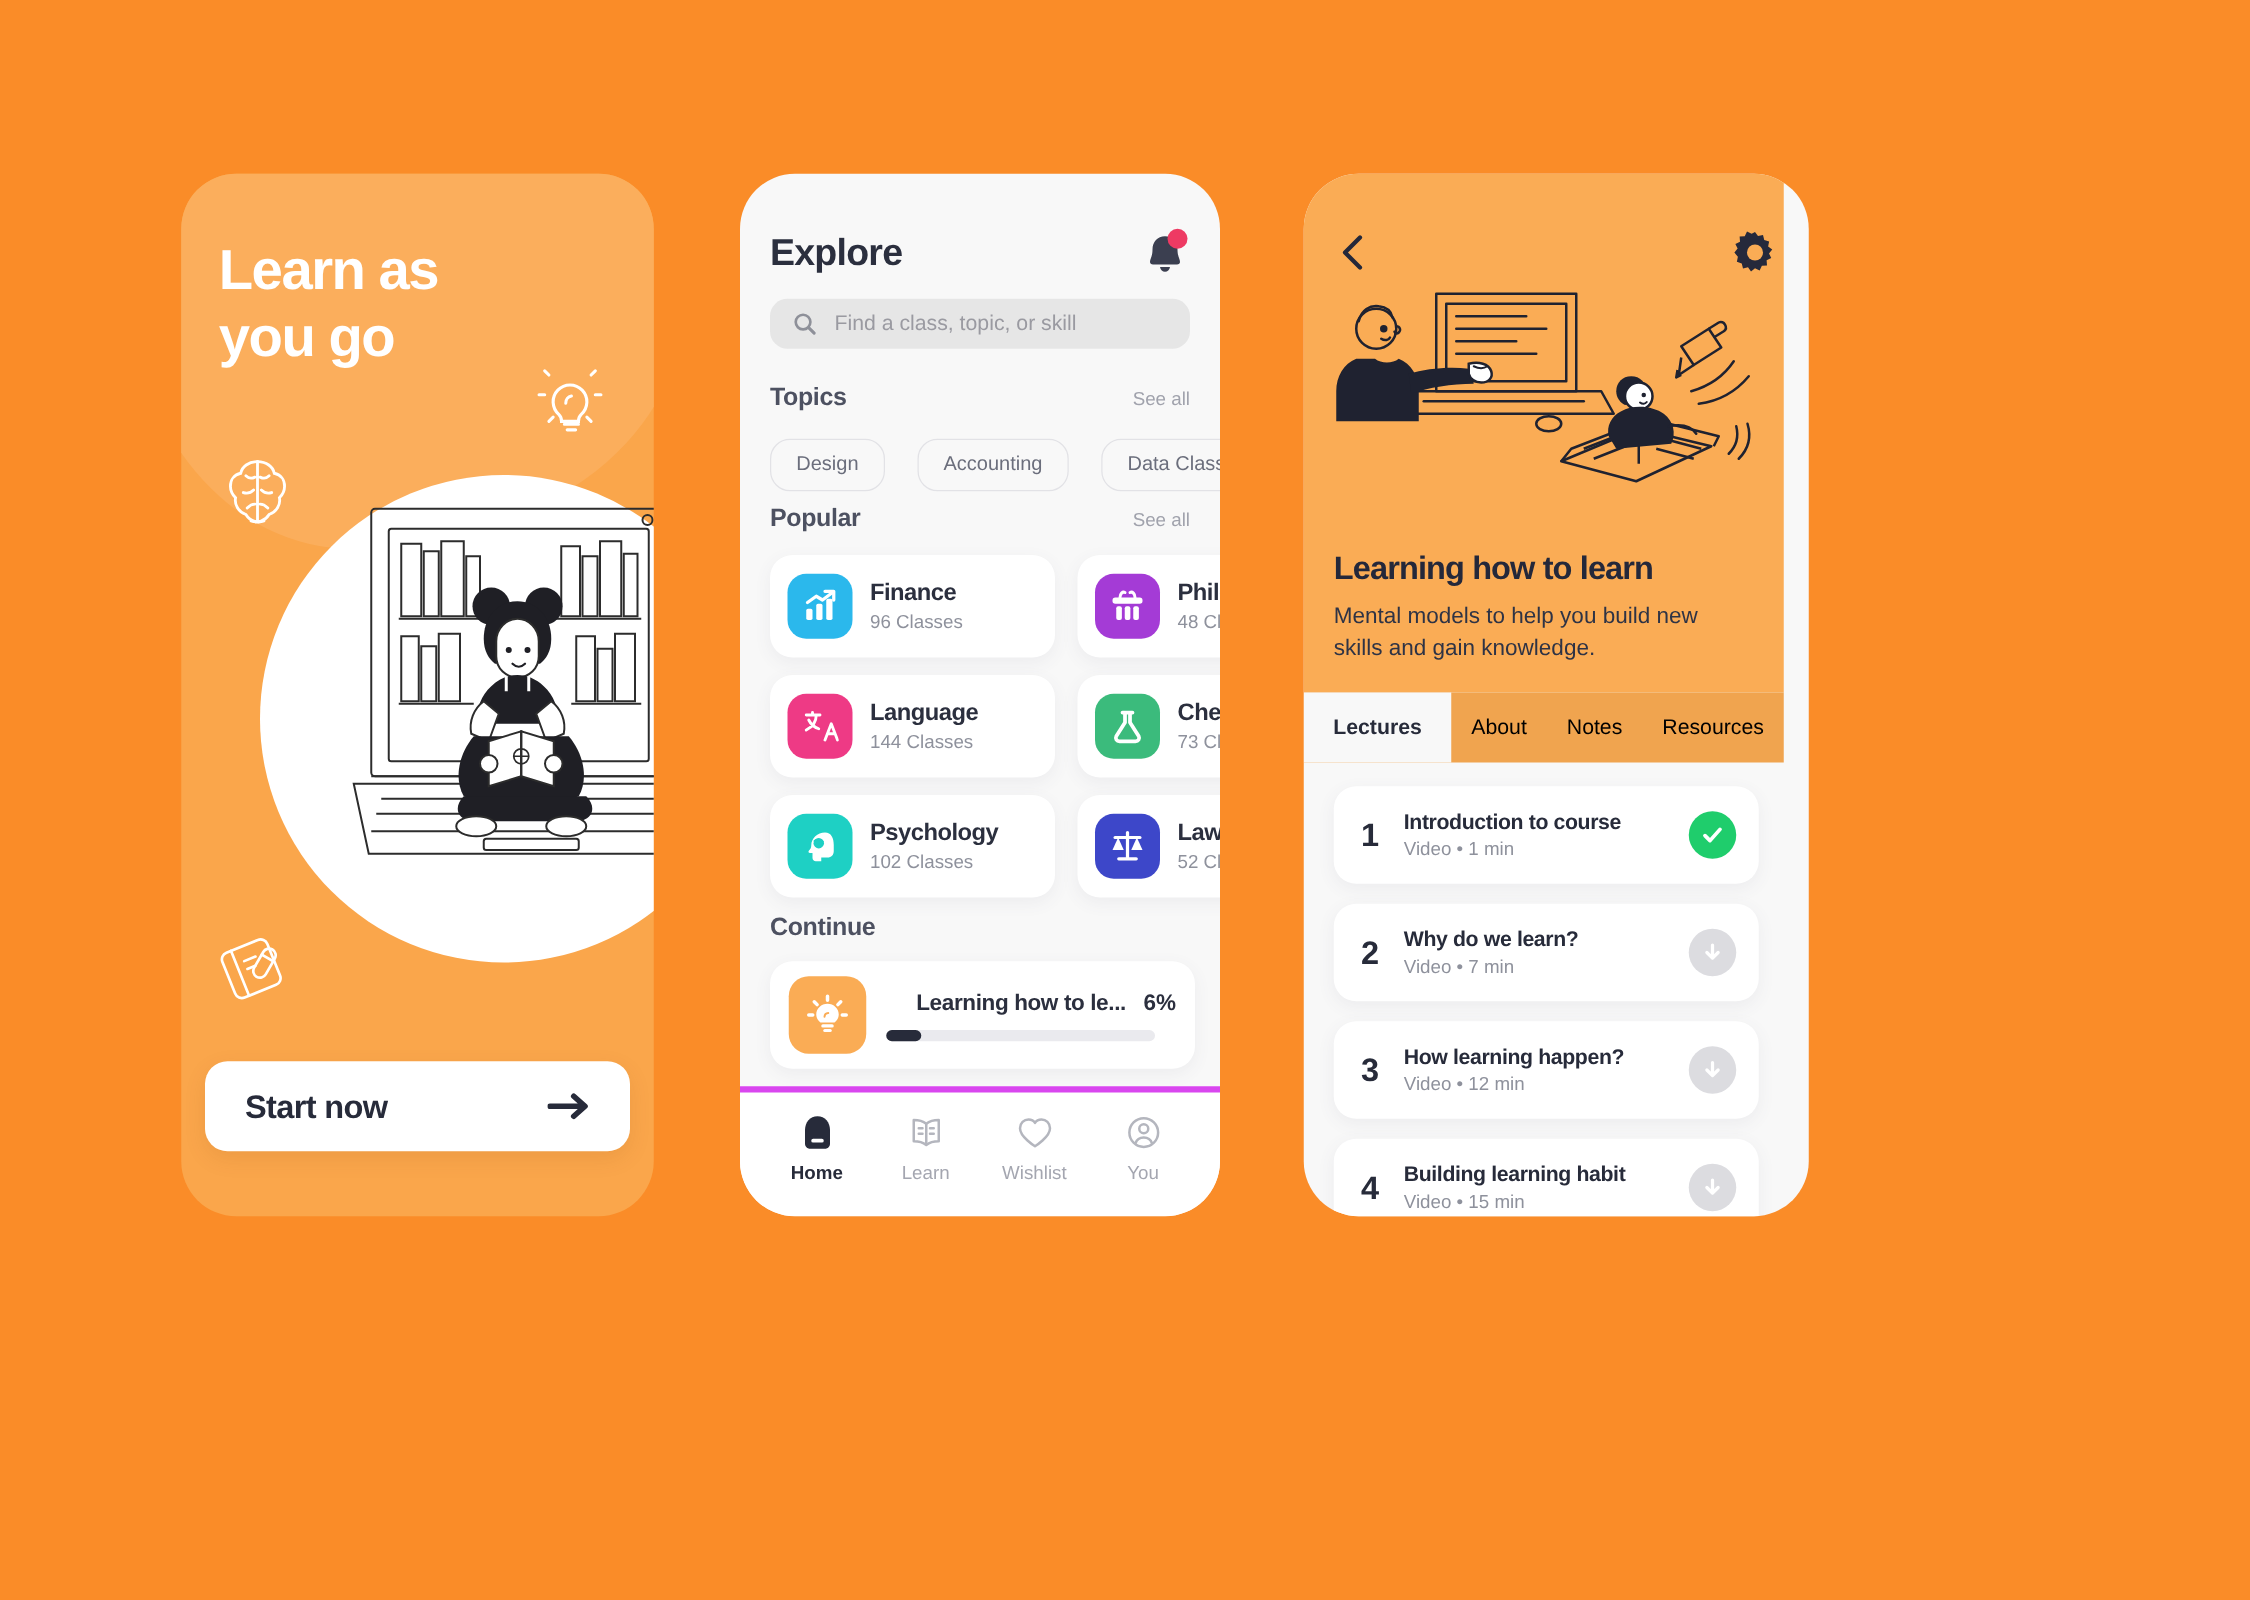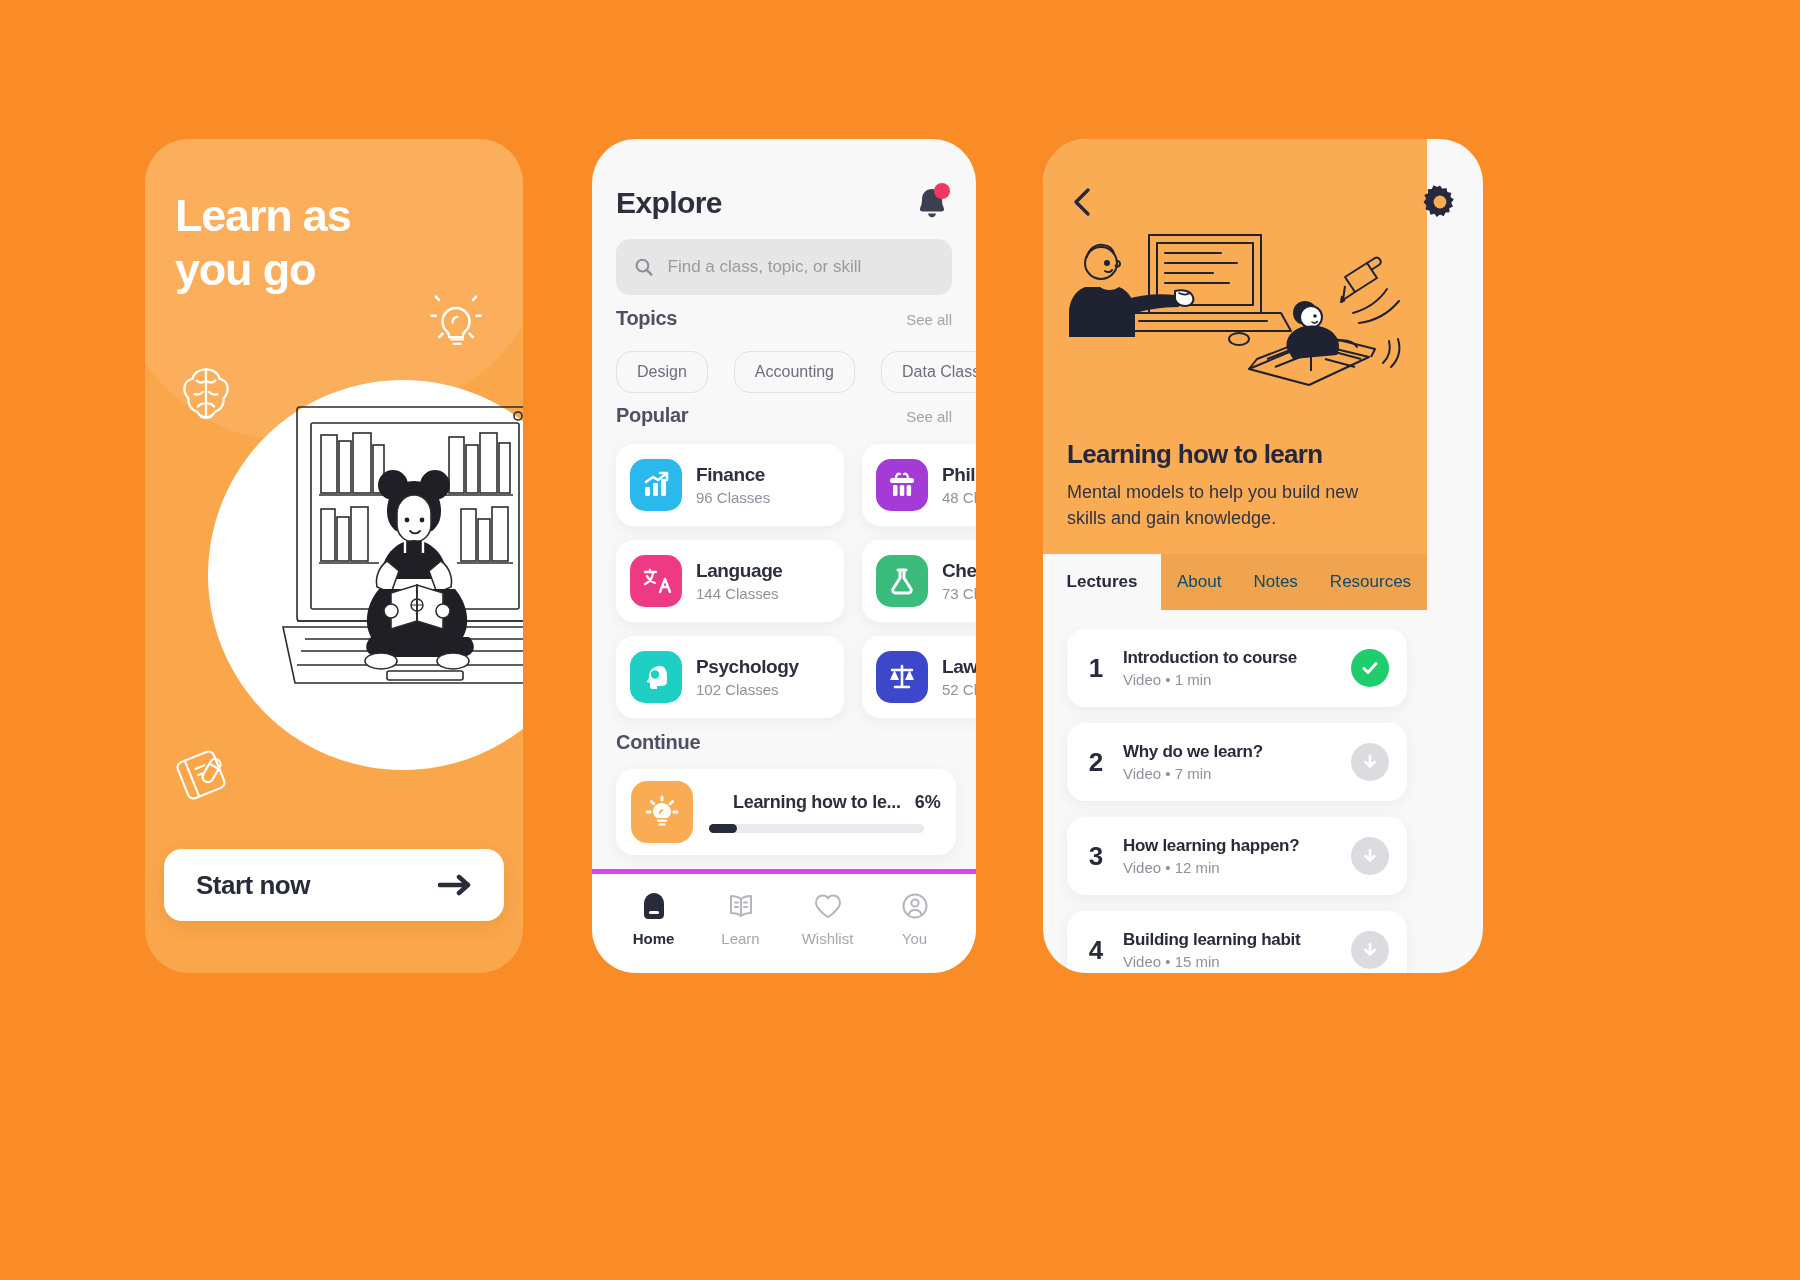--- a/index.html
+++ b/index.html
@@ -57,21 +57,21 @@
     position: absolute; left: 24px; top: 44px; right: 24px;
     display: flex; align-items: center; justify-content: space-between;
   }
   .s2-title { font-size: 30px; font-weight: bold; color: #2B2F3E; letter-spacing: -.6px; }
   .bell-wrap { position: relative; width: 40px; height: 40px; cursor: pointer; }
   .bell-dot {
     position: absolute; right: 2px; top: 0px; width: 16px; height: 16px;
     background: #EE3A63; border-radius: 50%;
   }
   .searchbar {
-    position: absolute; left: 24px; top: 100px; width: 336px; height: 56px;
+    position: absolute; left: 24px; top: 100px; width: 336px; height: 40px;
     background: #E6E6E6; border-radius: 14px;
     display: flex; align-items: center; gap: 14px; padding: 0 18px;
     cursor: text;
   }
   .searchbar input {
     border: none; background: transparent; outline: none;
     font-family: "Liberation Sans", sans-serif;
     font-size: 17px; color: #8C8C93; width: 100%;
   }
   .searchbar input::placeholder { color: #9A9AA1; }
@@ -131,21 +131,21 @@
     background: #FFFFFF; border-top: 5px solid #d946ef;
     display: flex; align-items: flex-start; justify-content: space-around;
     padding: 16px 18px 0;
   }
   .tab { display: flex; flex-direction: column; align-items: center; gap: 8px; width: 74px; cursor: pointer; }
   .tab .tlabel { font-size: 15px; color: #A4A6B0; }
   .tab.active .tlabel { color: #272B3A; font-weight: bold; }
 
   
   #screen3 {
-    left: 1043px; top: 139px; width: 440px; height: 834px;
+    left: 1043px; top: 139px; width: 404px; height: 834px;
     background: #F8F8F8;
   }
   .s3-hero {
     position: absolute; left: 0; top: 0; width: 384px; height: 415px;
     background: #FAAC55;
   }
   .s3-back { position: absolute; left: 24px; top: 46px; width: 34px; height: 34px; cursor: pointer; }
   .s3-gear { position: absolute; right: 24px; top: 44px; width: 38px; height: 38px; cursor: pointer; }
   .hero-illus { position: absolute; left: 10px; top: 78px; width: 370px; height: 200px; }
   .s3-title {
@@ -155,21 +155,21 @@
   .s3-sub {
     position: absolute; left: 24px; top: 340px; width: 330px;
     font-size: 18px; line-height: 1.45; color: #2E3345;
   }
   .s3-tabs {
     position: absolute; left: 0; top: 415px; width: 384px; height: 56px;
     background: #F0A44F; display: flex; align-items: stretch;
   }
   .s3-tab {
     display: flex; align-items: center; justify-content: center;
-    font-size: 17px; color: #0c4a6e; cursor: pointer; padding: 0 16px;
+    font-size: 17px; color: #000000; cursor: pointer; padding: 0 16px;
   }
   .s3-tab.active { background: #F8F8F8; color: #272B3A; font-weight: bold; }
 
   .lec-list { position: absolute; left: 24px; top: 490px; width: 340px; display: flex; flex-direction: column; gap: 16px; }
   .lec-item {
     width: 340px; height: 78px; background: #FFFFFF; border-radius: 18px;
     display: flex; align-items: center; gap: 16px; padding: 0 18px;
     box-shadow: 0 4px 14px rgba(90,90,110,.07);
     cursor: pointer;
   }

